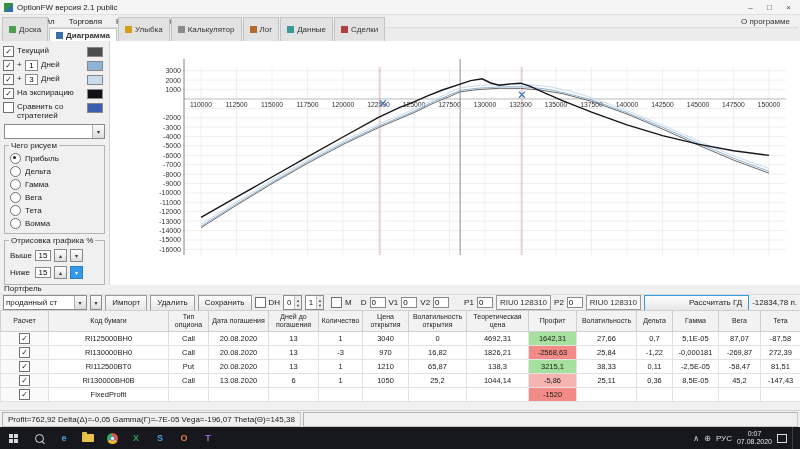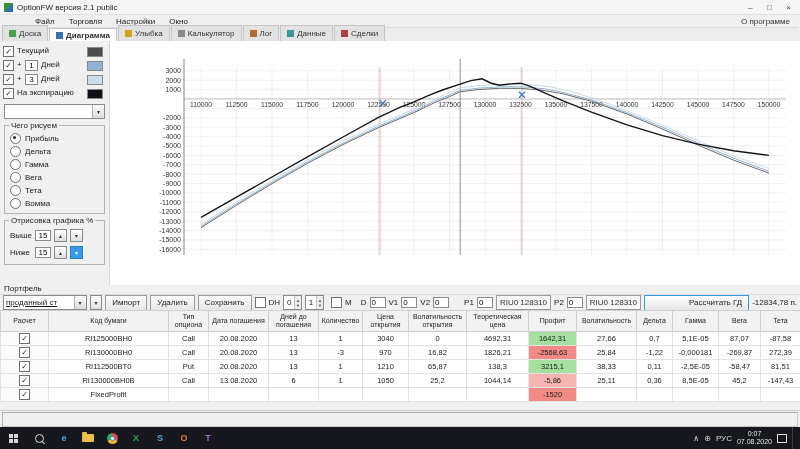--- a/index.html
+++ b/index.html
@@ -16,38 +16,38 @@
   .wbtn{width:19px;height:13px;display:flex;align-items:center;justify-content:center;color:#444;font-size:8px;}
 
   
   #menubar{top:15px;left:0;width:770px;height:13px;background:#f0f0f0;border-bottom:1px solid #dcdcdc;
            display:flex;align-items:center;margin-left:28px;}
   .menu-item{padding:0 7px;height:13px;display:flex;align-items:center;}
   #about-item{margin-left:auto;padding:0 8px;color:#333;}
 
   
   #tabbar{top:28px;left:0;width:800px;height:13px;background:#ececec;display:flex;align-items:flex-end;padding-left:2px;}
-  .tab{display:inline-flex;align-items:center;gap:3px;padding:0 6px;height:16px;background:#e2e2e2;
+  .tab{display:inline-flex;align-items:center;gap:3px;padding:0 6px;height:24px;background:#e2e2e2;
        border:1px solid #c4c4c4;border-bottom:none;margin-right:1px;box-sizing:border-box;color:#333;}
   .tab.active{background:#fff;height:13px;font-weight:bold;}
   .tab-icon{width:7px;height:7px;display:inline-block;}
 
   
   #sidebar{top:41px;left:0;width:110px;height:244px;background:#f0f0f0;border-right:1px solid #d4d4d4;padding-top:4px;}
   .srow{position:relative;display:flex;align-items:flex-start;gap:3px;padding:1px 3px;min-height:12px;}
   .srow .slbl{max-width:68px;line-height:1.15;}
   .cb{width:9px;height:9px;border:1px solid #707070;background:#fff;display:inline-flex;align-items:center;
       justify-content:center;font-size:8px;line-height:1;color:#222;flex:0 0 auto;}
   .swatch{position:absolute;right:6px;top:2px;width:14px;height:8px;border:1px solid #888;}
   .plus{width:5px;}
   .inp{border:1px solid #8a8a8a;background:#fff;height:11px;font-size:8px;padding:0 1px;box-sizing:border-box;
        font-family:"Liberation Sans",sans-serif;}
   .days{width:13px;text-align:center;}
   .combo{display:flex;border:1px solid #8a8a8a;background:#fff;height:13px;align-items:center;}
-  .combo .cval{flex:1;padding:0 2px;overflow:hidden;white-space:nowrap;text-decoration:underline;}
+  .combo .cval{flex:1;padding:0 2px;overflow:hidden;white-space:nowrap;}
   .combo .arr{width:11px;height:100%;background:linear-gradient(#fafafa,#dcdcdc);border-left:1px solid #b0b0b0;
               display:flex;align-items:center;justify-content:center;font-size:6px;color:#333;}
   #compare-select{margin:3px 4px 2px 4px;}
   .group{border:1px solid #b4b4b4;margin:6px 4px 0 4px;padding:6px 3px 3px 3px;position:relative;}
   .group .legend{position:absolute;top:-5px;left:4px;background:#f0f0f0;padding:0 2px;color:#222;}
   .rrow{display:flex;align-items:center;gap:4px;padding:1px 2px;height:11px;}
   .radio{width:9px;height:9px;border:1px solid #707070;border-radius:50%;background:#fff;position:relative;flex:0 0 auto;}
   .radio.sel::after{content:"";position:absolute;left:2px;top:2px;width:3px;height:3px;border-radius:50%;background:#222;}
   .rgrow{display:flex;align-items:center;gap:3px;padding:2px 2px;}
   .rgrow .rglbl{width:22px;}
@@ -185,20 +185,25 @@
         <span class="cb">✓</span>
         <span class="plus">+</span>
         <input class="inp days" value="3" style="">
         <span class="slbl">Дней</span>
         <span class="swatch" style="background: rgb(200, 220, 236);"></span>
       </div>
       <div class="srow">
         <span class="cb">✓</span>
         <span class="slbl">На экспирацию</span>
         <span class="swatch" style="background: rgb(16, 16, 24);"></span>
+      </div>
+      <div class="srow">
+        <span class="cb"></span>
+        <span class="slbl">Сравнить со стратегией</span>
+        <span class="swatch" style="background: rgb(58, 95, 174);"></span>
       </div>
     </div>
   <div id="compare-select" class="combo">
     <span class="cval"></span>
     <span class="arr">▾</span>
   </div>
   <div class="group">
     <span class="legend">Чего рисуем</span>
     <div id="draw-options">
         <div class="rrow">
@@ -498,20 +503,21 @@
           <td></td>
           <td></td>
           <td></td>
           <td></td>
         </tr>
       </tbody>
   </table>
 </div>
 
 <div id="statusbar" class="abs">
+  <span class="seg">Profit=762,92 Delta(Δ)=-0,05 Gamma(Γ)=-7E-05 Vega=-196,07 Theta(Θ)=145,38</span>
   <span class="seg fill"></span>
 </div>
 
 <div id="taskbar" class="abs">
   <span class="tslot">
     <span id="winlogo">
         <i></i>
         <i></i>
         <i></i>
         <i></i>

